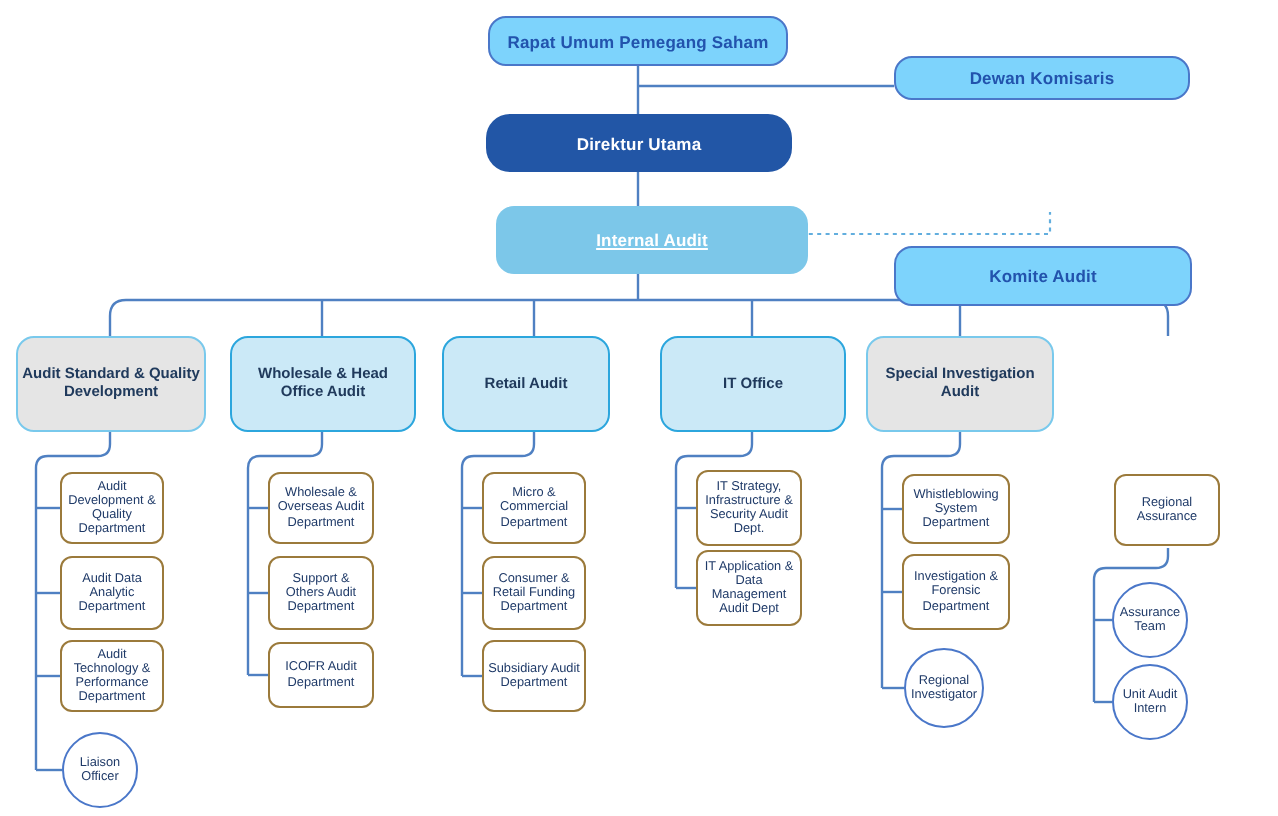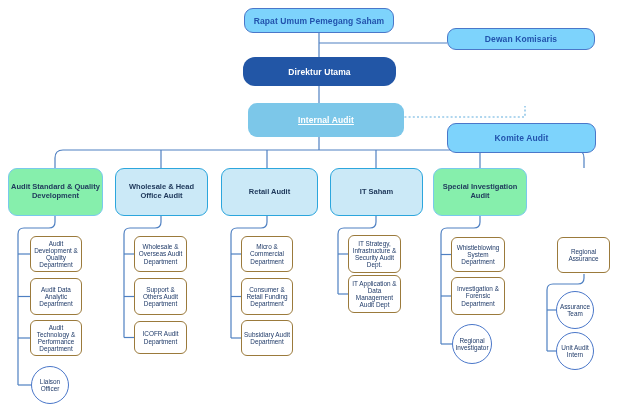--- a/index.html
+++ b/index.html
@@ -21,21 +21,21 @@
     font-weight:bold;font-size:8.5px;color:#ffffff;letter-spacing:.1px;
   }
   .secondary-box{
     background:#7cc7e9;border-radius:9px;
     font-weight:bold;font-size:8.5px;color:#ffffff;letter-spacing:.1px;
   }
   .division{
     border-radius:9px;font-weight:bold;font-size:7.5px;line-height:1.15;
     color:#203a5c;padding:2px;
   }
-  .div-light{background:#86efac;border:1.4px solid #79c9ec;}
+  .div-light{background:#e5e5e5;border:1.4px solid #79c9ec;}
   .div-filled{background:#cbe9f7;border:1.4px solid #2ca6dd;}
   .dept{
     background:#fff;border:1.3px solid #9b7a3b;border-radius:6px;
     font-size:6.4px;line-height:1.13;color:#1f3a68;padding:1px;
   }
   .officer-circle{
     background:#fff;border:1.2px solid #4a77c9;border-radius:50%;
     font-size:6.4px;line-height:1.12;color:#1f3a68;overflow:visible;
   }
 </style>
@@ -101,22 +101,22 @@
   <div class="node top-box" style="left:447px;top:28px;width:148px;height:22px;">Dewan Komisaris</div>
 
   <div class="node primary-box" style="left:243px;top:57px;width:153px;height:29px;border-radius:12px;">Direktur Utama</div>
 
   <div class="node top-box" style="left:447px;top:76px;width:149px;height:30px;margin-top:47px;">Komite Audit</div>
 
   <div class="node secondary-box" style="left:248px;top:103px;width:156px;height:34px;text-decoration:underline;">Internal Audit</div>
 
   <div class="node division div-light" style="left:8px;top:168px;width:95px;height:48px;">Audit Standard &amp; Quality Development</div>
   <div class="node division div-filled" style="left:115px;top:168px;width:93px;height:48px;">Wholesale &amp; Head Office Audit</div>
-  <div class="node division div-filled" style="left:221px;top:168px;width:97px;height:48px;">Retail Audit</div>
-  <div class="node division div-filled" style="left:330px;top:168px;width:93px;height:48px;">IT Saham</div>
+  <div class="node division div-filled" style="left:221px;top:168px;width:84px;height:48px;">Retail Audit</div>
+  <div class="node division div-filled" style="left:330px;top:168px;width:93px;height:48px;">IT Office</div>
   <div class="node division div-light" style="left:433px;top:168px;width:94px;height:48px;text-align:center;">Special Investigation Audit</div>
 
   <div class="node dept" style="left:30px;top:236px;width:52px;height:36px;">Audit Development &amp; Quality Department</div>
   <div class="node dept" style="left:30px;top:278px;width:52px;height:37px;">Audit Data Analytic Department</div>
   <div class="node dept" style="left:30px;top:320px;width:52px;height:36px;">Audit Technology &amp; Performance Department</div>
   <div class="node officer-circle" style="left:31px;top:366px;width:38px;height:38px;">Liaison Officer</div>
 
   <div class="node dept" style="left:134px;top:236px;width:53px;height:36px;">Wholesale &amp; Overseas Audit Department</div>
   <div class="node dept" style="left:134px;top:278px;width:53px;height:37px;">Support &amp; Others Audit Department</div>
   <div class="node dept" style="left:134px;top:321px;width:53px;height:33px;">ICOFR Audit Department</div>

